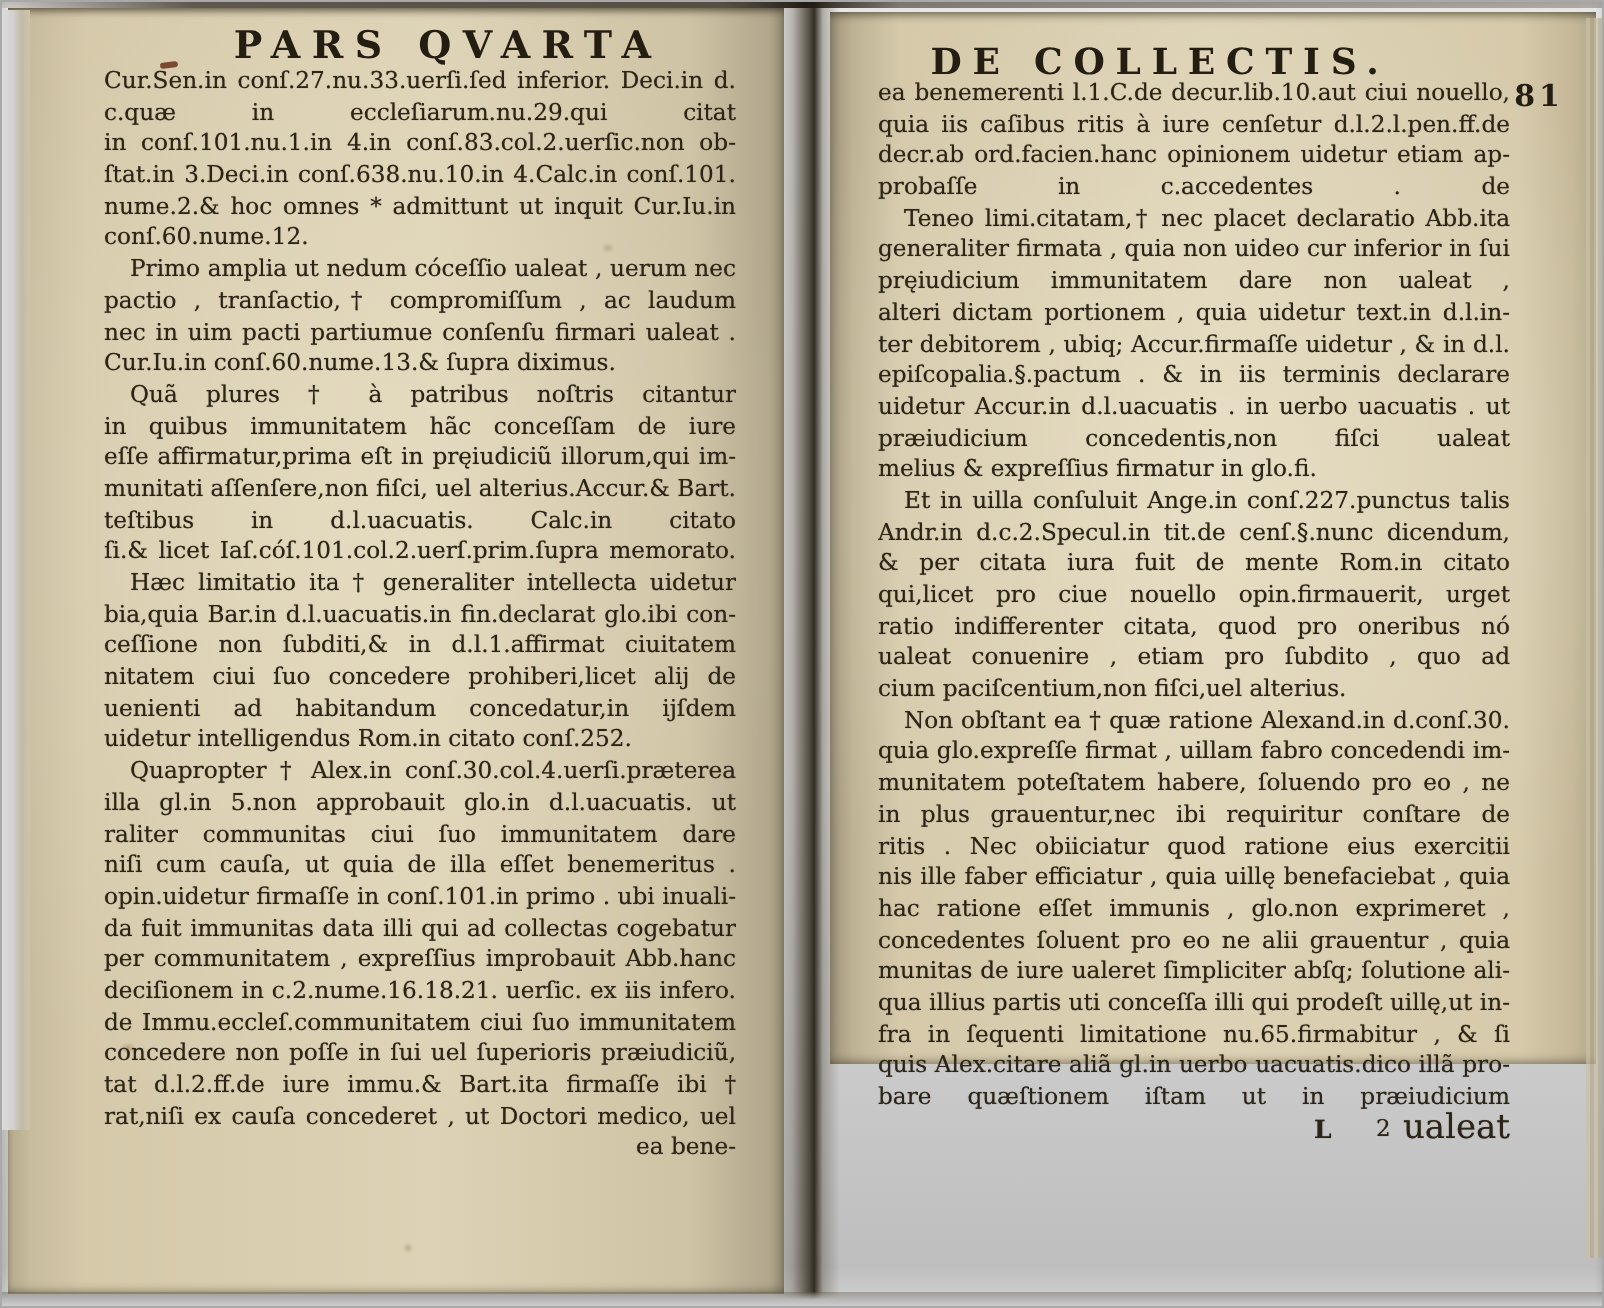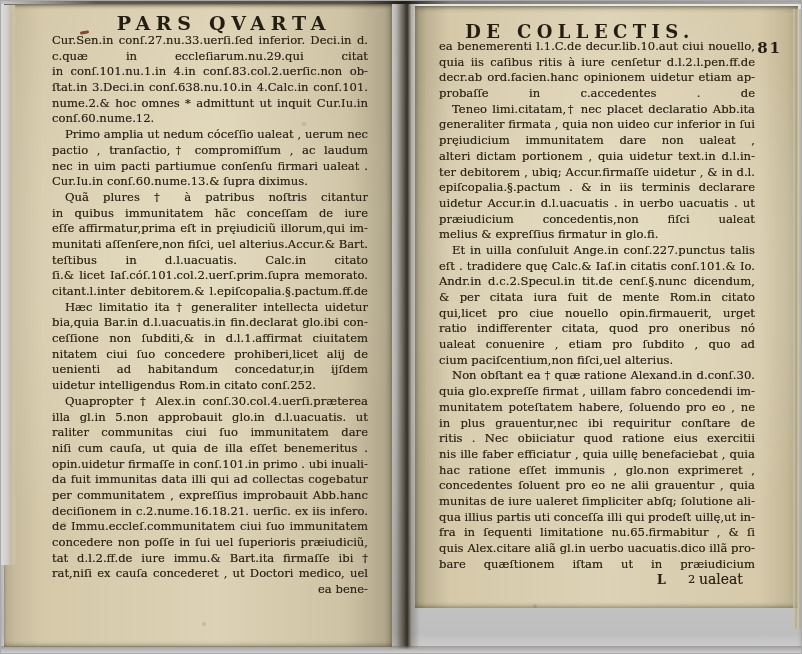--- a/index.html
+++ b/index.html
@@ -32,21 +32,21 @@
     background:
       radial-gradient(90% 70% at 42% 40%,rgba(255,250,230,.25),rgba(0,0,0,0) 70%),
       radial-gradient(6px 4px at 60px 520px,rgba(120,90,50,.35),rgba(0,0,0,0) 70%),
       radial-gradient(5px 4px at 300px 120px,rgba(120,90,50,.3),rgba(0,0,0,0) 70%),
       radial-gradient(4px 4px at 200px 620px,rgba(120,90,50,.3),rgba(0,0,0,0) 70%),
       linear-gradient(90deg,var(--paper-edge) 0%,#c8bc9e 3%,var(--paper) 10%,var(--paper-hi) 55%,#cfc3a5 88%,#b1a78c 98%,#9b9278 100%),
       var(--paper);
     box-shadow:inset 0 3px 4px -2px rgba(40,35,20,.8),inset 0 -4px 5px -3px rgba(40,35,20,.5);
   }
   .page.right{
-    left:414px;top:5px;width:383px;height:602px;
+    left:414px;top:5px;width:383px;height:526px;
     background:
       radial-gradient(90% 70% at 50% 45%,rgba(255,252,235,.3),rgba(0,0,0,0) 72%),
       radial-gradient(5px 4px at 330px 420px,rgba(120,90,50,.3),rgba(0,0,0,0) 70%),
       radial-gradient(4px 4px at 120px 600px,rgba(120,90,50,.3),rgba(0,0,0,0) 70%),
       radial-gradient(4px 3px at 290px 60px,rgba(120,90,50,.28),rgba(0,0,0,0) 70%),
       linear-gradient(90deg,#9d9279 0%,#beb294 3%,var(--paper) 9%,var(--paper-hi) 50%,#d6caab 90%,#c4b898 97%,#b0a68a 100%),
       var(--paper);
     box-shadow:inset 0 4px 5px -3px rgba(40,35,20,.7),inset 0 -4px 5px -3px rgba(40,35,20,.5);
   }
   .gutter{
@@ -92,21 +92,21 @@
   }
   .line.end{text-align-last:left;}
   .line.ind{padding-left:13px;}
   .line.cw{text-align-last:right;}
   .footer-line{
     position:relative;height:15.7px;line-height:15.7px;
     text-shadow:0 0 .5px rgba(44,36,22,.55);
   }
   .footer-line .sig-l{position:absolute;left:218px;font-weight:bold;font-size:12.5px;}
   .footer-line .sig-n{position:absolute;left:249px;font-size:11.5px;}
-  .footer-line .cw-t{position:absolute;right:12px;font-size:14px;}
+  .footer-line .cw-t{position:absolute;right:0;font-size:17px;}
   .top-edge{
     position:absolute;left:0;top:0;width:802px;height:3px;
     background:linear-gradient(90deg,rgba(70,60,40,.15) 0%,rgba(50,42,28,.75) 12%,rgba(50,42,28,.8) 45%,rgba(30,26,18,.95) 50%,rgba(60,52,36,.6) 56%,rgba(80,70,50,.35) 100%);
   }
   .left-edge-stack{
     position:absolute;left:0;top:4px;width:14px;height:560px;
     background:linear-gradient(90deg,#dcdbdc 0%,#d3d1cf 40%,#c2bba8 70%,#cfc4a6 100%);
   }
   .right-edge-stack{
     position:absolute;right:0;top:8px;width:8px;height:620px;
@@ -136,21 +136,20 @@
         <div class="line ind"><span>Primo amplia ut nedum cóceſſio ualeat , uerum nec</span></div>
         <div class="line"><span>pactio , tranſactio,† compromiſſum , ac laudum latum,</span></div>
         <div class="line"><span>nec in uim pacti partiumue conſenſu firmari ualeat .</span></div>
         <div class="line end"><span>Cur.Iu.in conſ.60.nume.13.&amp; ſupra diximus.</span></div>
         <div class="line ind"><span>Quã plures † à patribus noſtris citantur limitationes</span></div>
         <div class="line"><span>in quibus immunitatem hãc conceſſam de iure ualidam</span></div>
         <div class="line"><span>eſſe affirmatur,prima eſt in pręiudiciũ illorum,qui im-</span></div>
         <div class="line"><span>munitati aſſenſere,non fiſci, uel alterius.Accur.&amp; Bart.</span></div>
         <div class="line"><span>teſtibus in d.l.uacuatis. Calc.in citato cóſ.101.col.2.uer</span></div>
         <div class="line"><span>ſi.&amp; licet Iaſ.cóſ.101.col.2.uerſ.prim.ſupra memorato.</span></div>
-        <div class="line"><span>citant.l.inter debitorem.&amp; l.epiſcopalia.§.pactum.ff.de</span></div>
         <div class="line ind"><span>Hæc limitatio ita † generaliter intellecta uidetur du-</span></div>
         <div class="line"><span>bia,quia Bar.in d.l.uacuatis.in fin.declarat glo.ibi con-</span></div>
         <div class="line"><span>ceſſione non ſubditi,&amp; in d.l.1.affirmat ciuitatem immu</span></div>
         <div class="line"><span>nitatem ciui ſuo concedere prohiberi,licet alij de nouo</span></div>
         <div class="line"><span>uenienti ad habitandum concedatur,in ijſdem terminis</span></div>
         <div class="line end"><span>uidetur intelligendus Rom.in citato conſ.252.</span></div>
         <div class="line ind"><span>Quapropter † Alex.in conſ.30.col.4.uerſi.præterea</span></div>
         <div class="line"><span>illa gl.in 5.non approbauit glo.in d.l.uacuatis. ut gene-</span></div>
         <div class="line"><span>raliter communitas ciui ſuo immunitatem dare ualeat,</span></div>
         <div class="line"><span>niſi cum cauſa, ut quia de illa eſſet benemeritus . Quam</span></div>
@@ -178,21 +177,20 @@
           <div class="line ind"><span>Teneo limi.citatam,† nec placet declaratio Abb.ita</span></div>
           <div class="line"><span>generaliter firmata , quia non uideo cur inferior in ſui</span></div>
           <div class="line"><span>pręiudicium immunitatem dare non ualeat , detrahen-</span></div>
           <div class="line"><span>alteri dictam portionem , quia uidetur text.in d.l.in-</span></div>
           <div class="line"><span>ter debitorem , ubiq; Accur.firmaſſe uidetur , &amp; in d.l.</span></div>
           <div class="line"><span>epiſcopalia.§.pactum . &amp; in iis terminis declarare uelle</span></div>
           <div class="line"><span>uidetur Accur.in d.l.uacuatis . in uerbo uacuatis . ut in</span></div>
           <div class="line"><span>præiudicium concedentis,non fiſci ualeat immunitas,&amp;</span></div>
           <div class="line end"><span>melius &amp; expreſſius firmatur in glo.fi.</span></div>
           <div class="line ind"><span>Et in uilla conſuluit Ange.in conſ.227.punctus talis</span></div>
-          <div class="line"><span>eſt . tradidere quę Calc.&amp; Iaſ.in citatis conſ.101.&amp; Io.</span></div>
           <div class="line"><span>Andr.in d.c.2.Specul.in tit.de cenſ.§.nunc dicendum,</span></div>
           <div class="line"><span>&amp; per citata iura fuit de mente Rom.in citato conſ.252.</span></div>
           <div class="line"><span>qui,licet pro ciue nouello opin.firmauerit, urget tamen</span></div>
           <div class="line"><span>ratio indifferenter citata, quod pro oneribus nó ſoluen.</span></div>
           <div class="line"><span>ualeat conuenire , etiam pro ſubdito , quo ad præiudi-</span></div>
           <div class="line end"><span>cium paciſcentium,non fiſci,uel alterius.</span></div>
           <div class="line ind"><span>Non obſtant ea † quæ ratione Alexand.in d.conſ.30.</span></div>
           <div class="line"><span>quia glo.expreſſe firmat , uillam fabro concedendi im-</span></div>
           <div class="line"><span>munitatem poteſtatem habere, ſoluendo pro eo , ne alii</span></div>
           <div class="line"><span>in plus grauentur,nec ibi requiritur conſtare de beneme</span></div>

